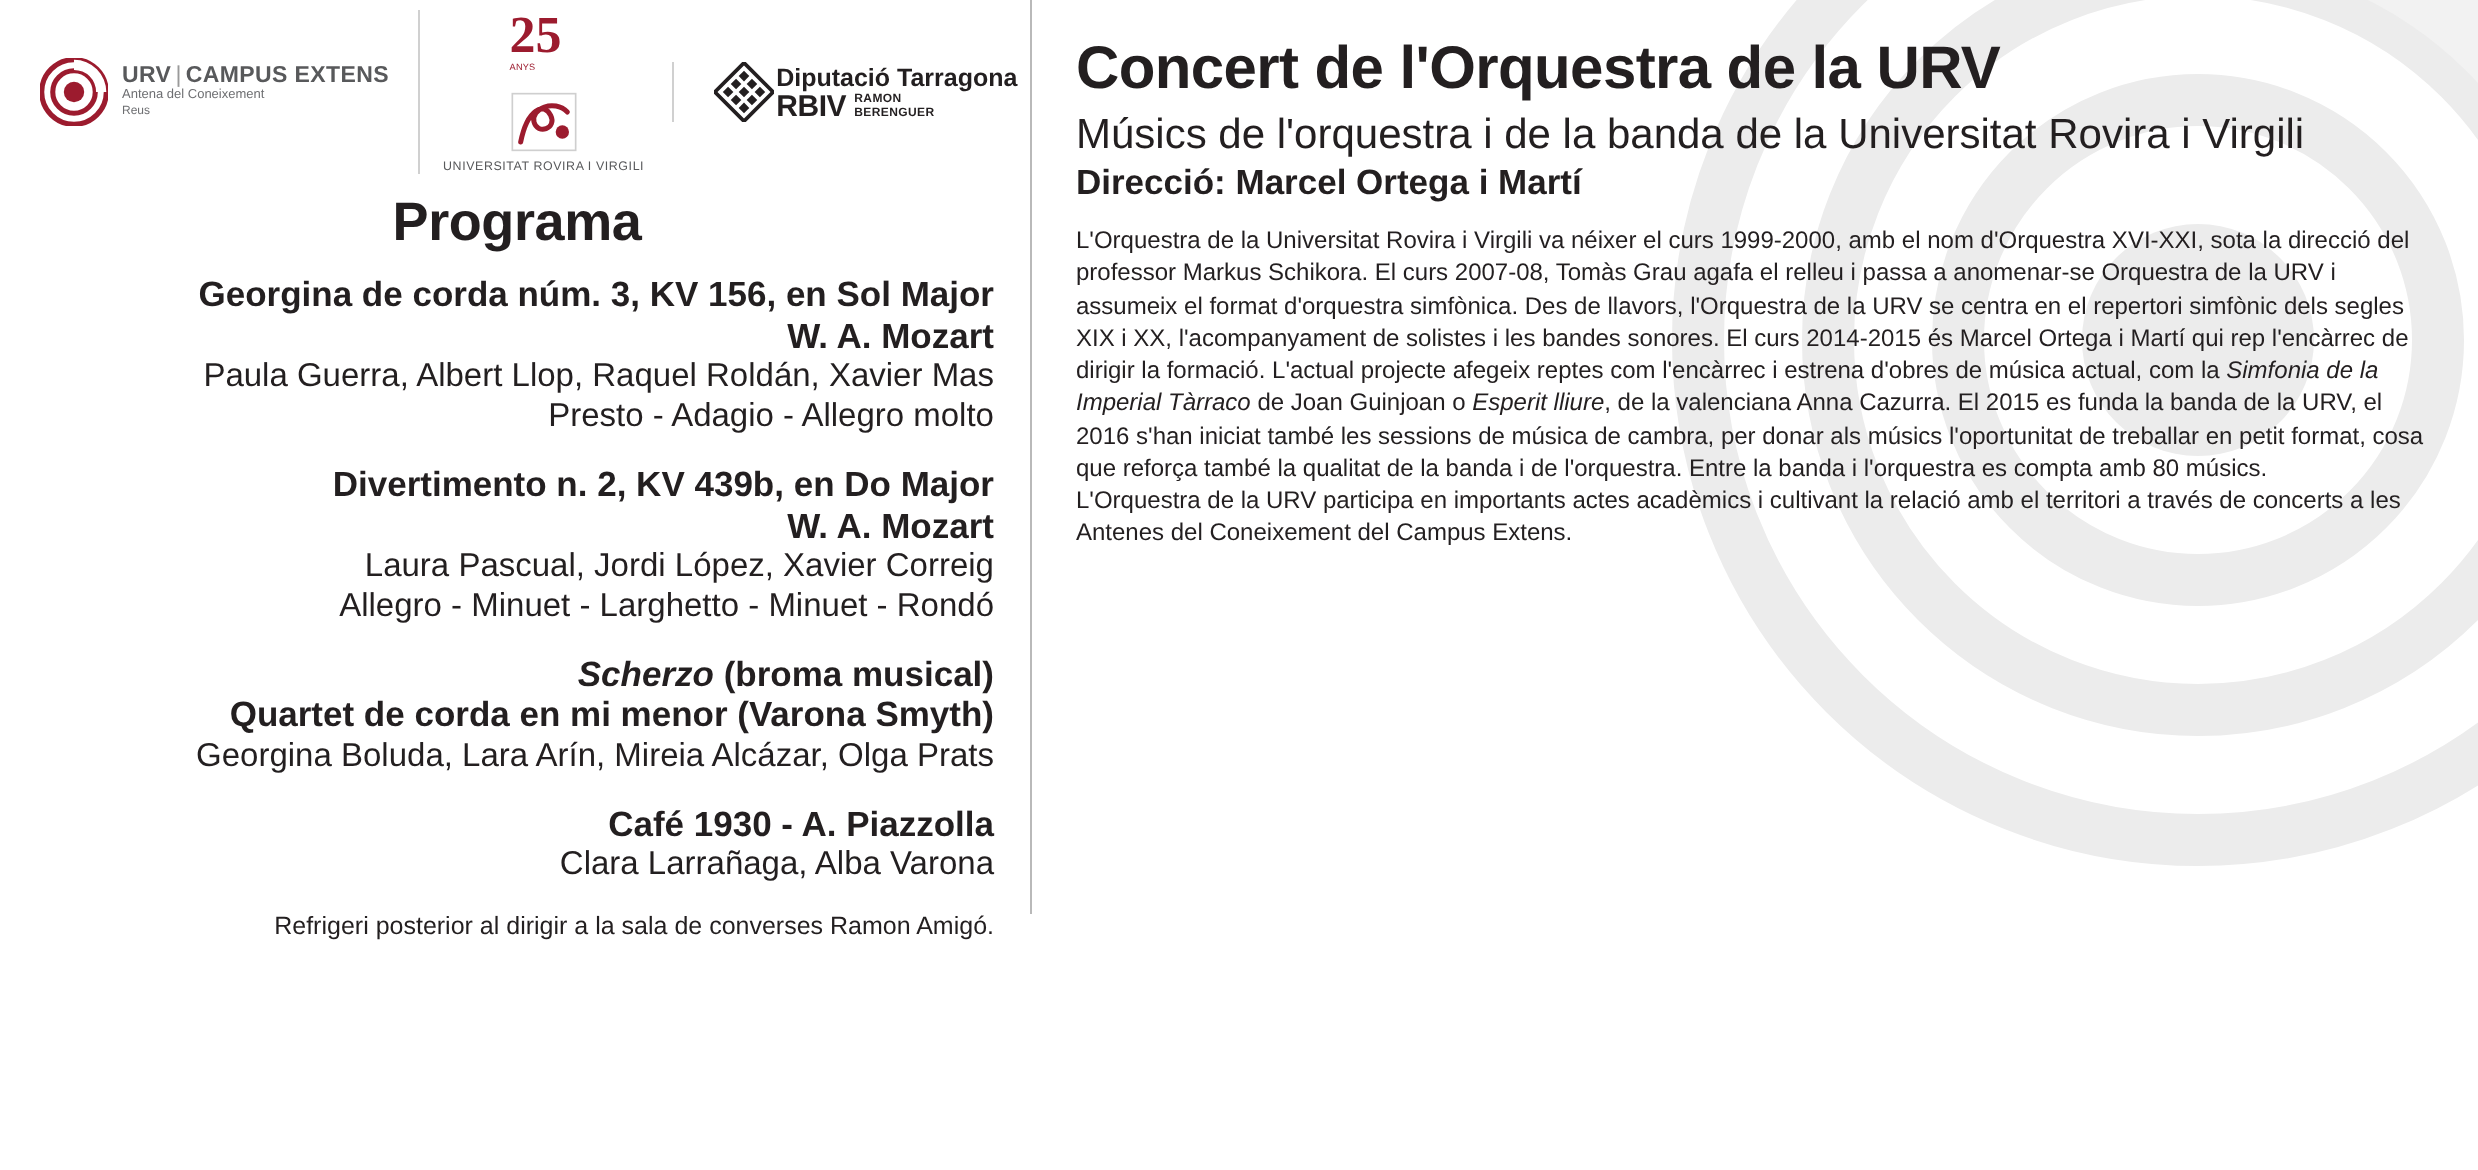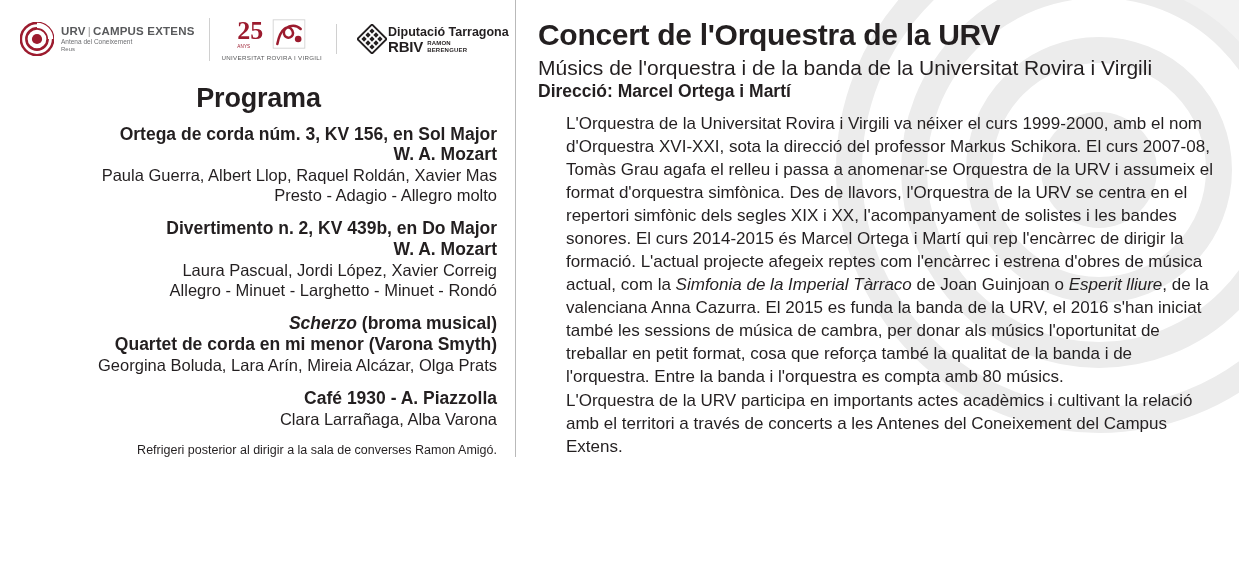--- a/index.html
+++ b/index.html
@@ -93,22 +93,23 @@
 
   .logo-25 {
     display: flex;
     flex-direction: column;
     align-items: center;
     border-left: 1px solid #d0d0d0;
     padding-left: 12px;
   }
   .logo-25 .row {
     display: flex;
-    align-items: center;
+    align-items: flex-start;
     gap: 9px;
+    flex-direction: column;
   }
   .logo-25 .num {
     font-family: "Liberation Serif", serif;
     font-size: 26px;
     font-weight: bold;
     color: #9c1b2e;
     line-height: 1;
     position: relative;
   }
   .logo-25 .num .sub {
@@ -236,25 +237,24 @@
     line-height: 1.25;
   }
   .concert-dir {
     font-size: 17.5px;
     font-weight: bold;
     color: #231f20;
     line-height: 1.25;
     margin-bottom: 9px;
   }
   .body-text {
-    font-size: 17px;
+    font-size: 12px;
     line-height: 1.355;
     color: #231f20;
     text-align: left;
-    margin-left: 28px;
   }
   .body-text p {
     margin: 0 0 0 0;
   }
   .body-text em {
     font-style: italic;
   }
 </style>
 </head>
 <body>
@@ -333,21 +333,21 @@
             </span>
           </div>
         </div>
       </div>
 
     </div>
 
     <div class="programa-title">Programa</div>
 
     <div class="piece">
-      <div class="ptitle">Ortega de corda núm. 3, KV 156, en Sol Major</div>
+      <div class="ptitle">Georgina de corda núm. 3, KV 156, en Sol Major</div>
       <div class="pcomposer">W. A. Mozart</div>
       <div class="pperformers">Paula Guerra, Albert Llop, Raquel Roldán, Xavier Mas</div>
       <div class="pmovements">Presto - Adagio - Allegro molto</div>
     </div>
 
     <div class="piece">
       <div class="ptitle">Divertimento n. 2, KV 439b, en Do Major</div>
       <div class="pcomposer">W. A. Mozart</div>
       <div class="pperformers">Laura Pascual, Jordi López, Xavier Correig</div>
       <div class="pmovements">Allegro - Minuet - Larghetto - Minuet - Rondó</div>

